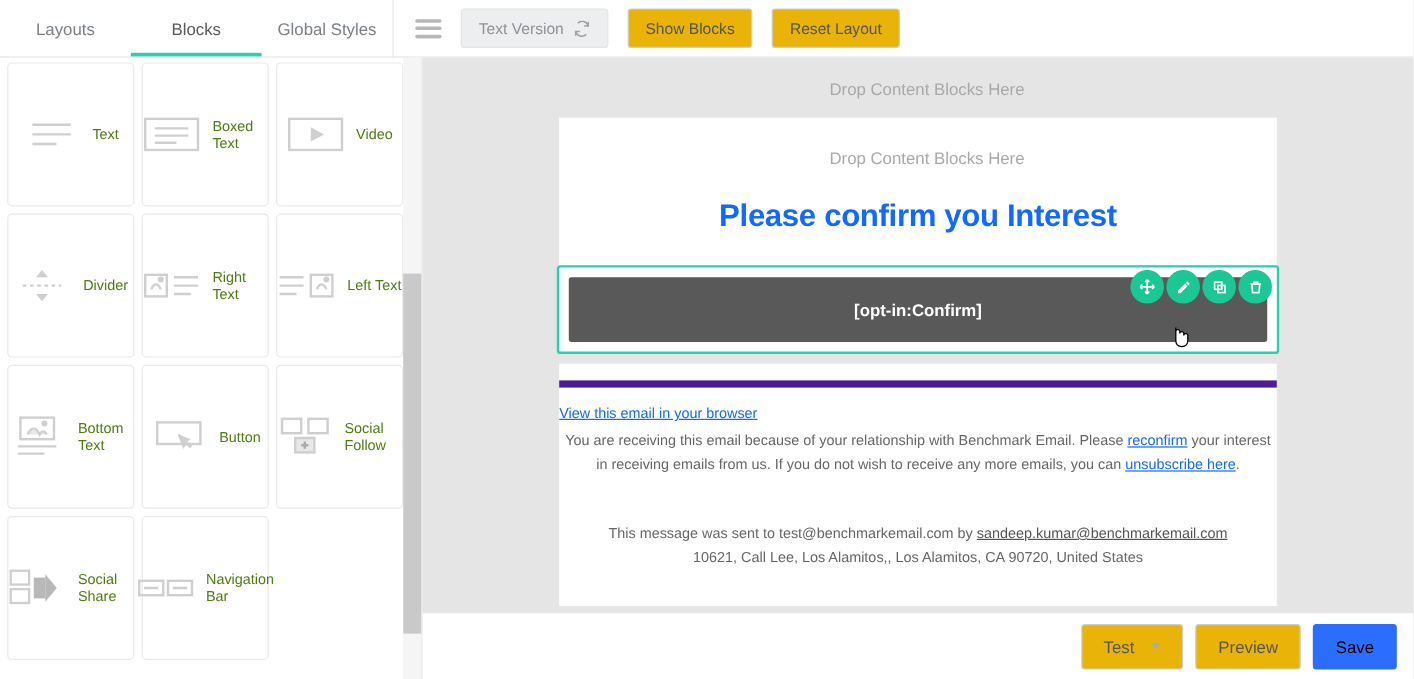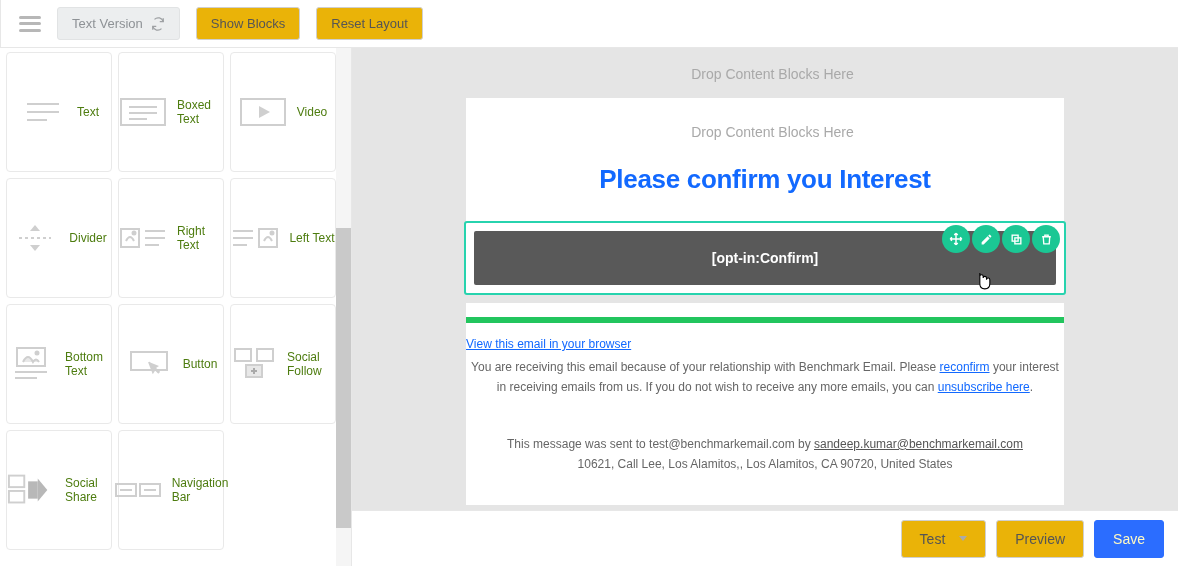--- a/index.html
+++ b/index.html
@@ -69,21 +69,21 @@
     cursor: pointer;
   }
   .btn.ghost {
     background: #eceeef;
     border: 1px solid #e1e3e4;
     color: #8e9296;
   }
   .btn.primary {
     background: #2b6dff;
     border-color: #2b6dff;
-    color: #fef9c3;
+    color: #000000;
   }
   .main {
     display: flex;
     height: calc(100% - 48px);
   }
   .sidebar {
     width: 352px;
     border-right: 1px solid #e7e7e7;
     display:flex;
   }
@@ -186,21 +186,21 @@
     width: 598px;
     margin: 0 auto;
     background: #fff;
     padding: 0 0 30px 0;
     font-size: 12px;
     color: #666;
     position:relative;
   }
   .footer-body{
     padding-top:14px;
-    border-top:6px solid #22c55e;
+    border-top:6px solid #4c1d95;
   }
   .email-footer a { color: #1269ff; }
   .email-footer a.under { text-decoration: underline; }
   .email-footer .line { margin-top: 6px; line-height: 1.7; text-align: center; }
   .bottombar {
     position: absolute;
     left: 0; right: 0; bottom: 0;
     background: #fff;
     border-top: 1px solid #e7e7e7;
     height: 56px;
@@ -216,20 +216,25 @@
   }
   svg { display:block; }
   .dropdown-caret {
     width:0;height:0;border-left:4px solid transparent;border-right:4px solid transparent;border-top:5px solid #aaa; margin-left:6px;display:inline-block;
   }
 </style>
 </head>
 <body>
 
 <div class="topbar">
+  <div class="tabs">
+    <div class="tab">Layouts</div>
+    <div class="tab active">Blocks</div>
+    <div class="tab">Global Styles</div>
+  </div>
   <div class="vdivider"></div>
   <div class="toolbar">
     <div class="hamburger">
       <span></span>
         <span></span>
         <span></span>
     </div>
     <div class="btn ghost">
       <span>Text Version</span>
       <svg width="14" height="14" viewBox="0 0 24 24" fill="none" stroke="#9ea1a4" stroke-width="2.2">

